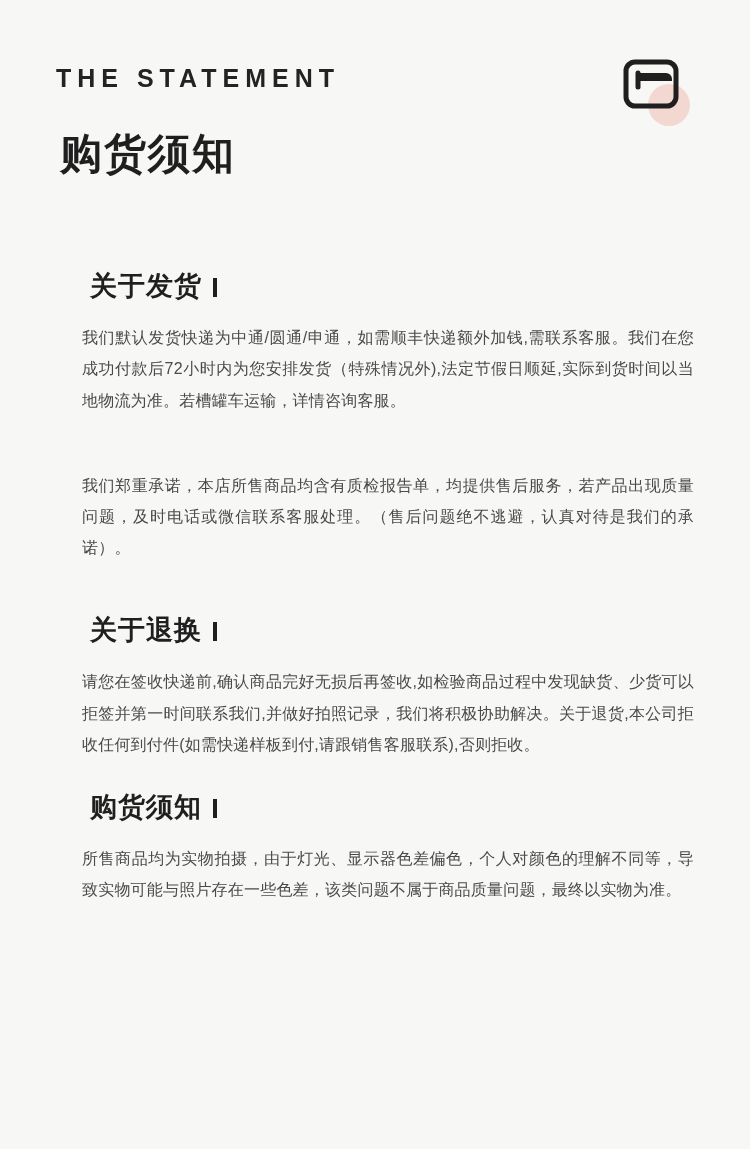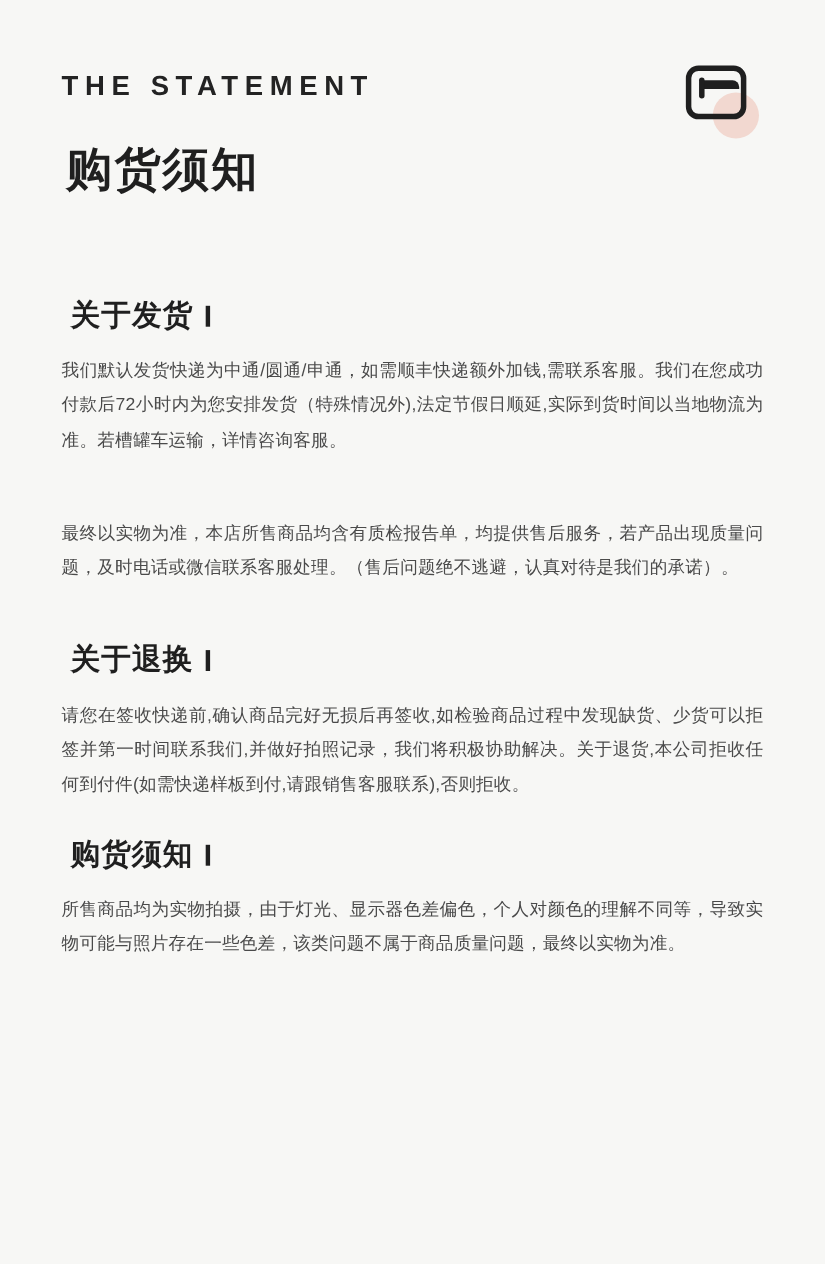--- a/index.html
+++ b/index.html
@@ -68,20 +68,21 @@
     left: 0;
     top: 0;
   }
 
   
   .sections {
     margin-top: 96px;
   }
   .section {
     margin-bottom: 34px;
+    margin-left: 26px;
   }
   .section.gap-lg {
     margin-bottom: 54px;
   }
   .sec-head {
     display: flex;
     align-items: center;
     margin-left: 8px;
     margin-bottom: 22px;
   }
@@ -137,21 +138,21 @@
 
     <div class="section gap-lg">
       <div class="sec-head">
         <span class="sec-title">关于发货</span>
         <span class="sec-bar"></span>
       </div>
       <div class="sec-body">我们默认发货快递为中通/圆通/申通，如需顺丰快递额外加钱,需联系客服。我们在您成功付款后72小时内为您安排发货（特殊情况外),法定节假日顺延,实际到货时间以当地物流为准。若槽罐车运输，详情咨询客服。</div>
     </div>
 
     <div class="section gap-lg">
-      <div class="sec-body">最终以实物为准，本店所售商品均含有质检报告单，均提供售后服务，若产品出现质量问题，及时电话或微信联系客服处理。（售后问题绝不逃避，认真对待是我们的承诺）。</div>
+      <div class="sec-body">我们郑重承诺，本店所售商品均含有质检报告单，均提供售后服务，若产品出现质量问题，及时电话或微信联系客服处理。（售后问题绝不逃避，认真对待是我们的承诺）。</div>
     </div>
 
     <div class="section">
       <div class="sec-head">
         <span class="sec-title">关于退换</span>
         <span class="sec-bar"></span>
       </div>
       <div class="sec-body">请您在签收快递前,确认商品完好无损后再签收,如检验商品过程中发现缺货、少货可以拒签并第一时间联系我们,并做好拍照记录，我们将积极协助解决。关于退货,本公司拒收任何到付件(如需快递样板到付,请跟销售客服联系),否则拒收。</div>
     </div>
 

